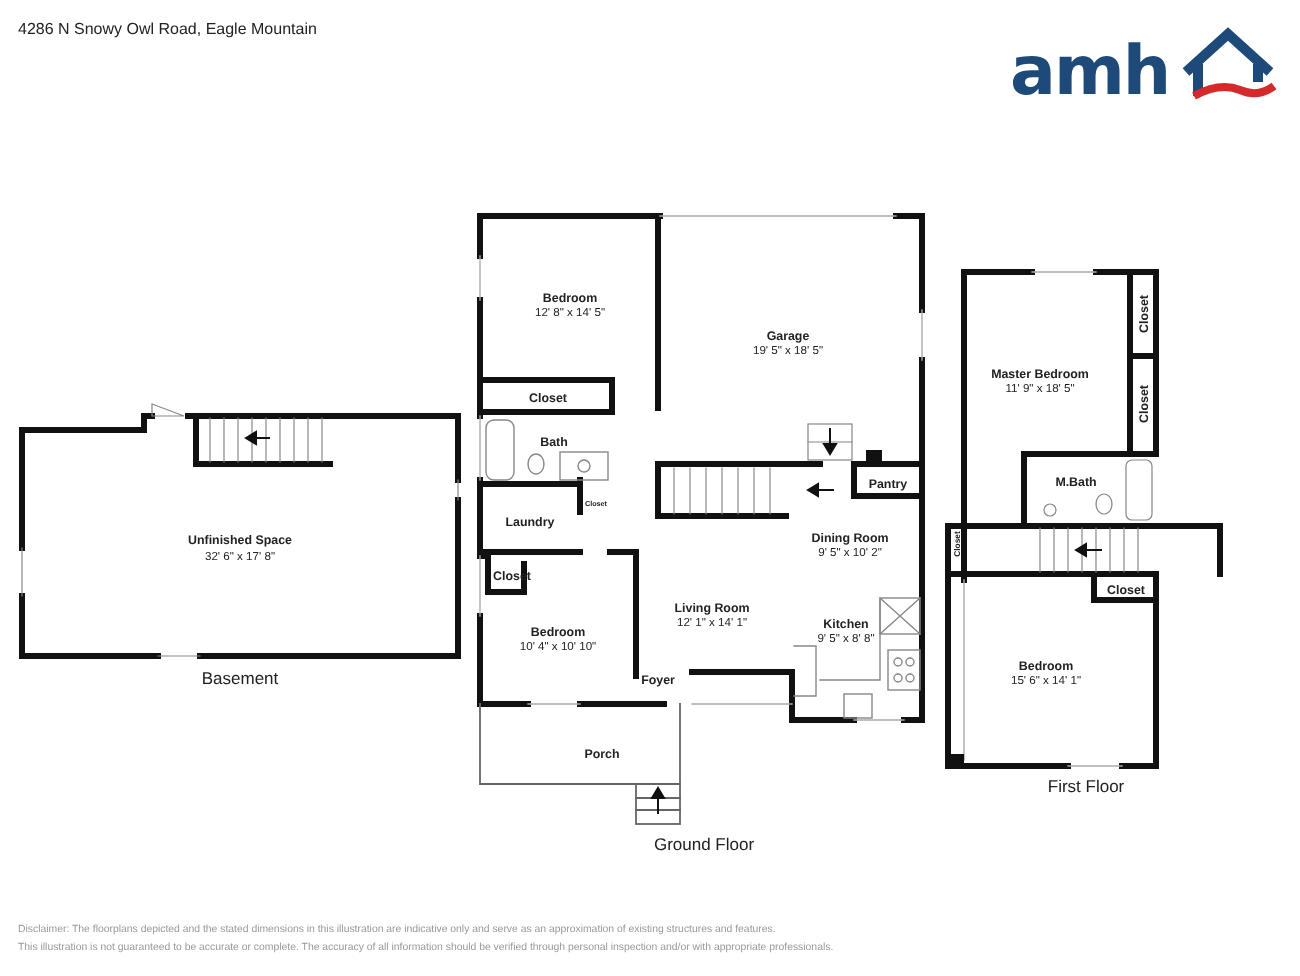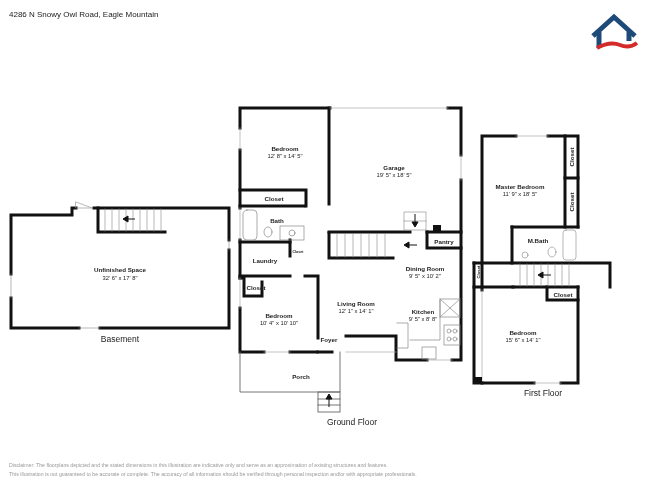--- a/index.html
+++ b/index.html
@@ -12,20 +12,21 @@
   .room-dim { font-size:5.8px; fill:#222; font-family:"Liberation Sans", sans-serif; }
   .floor-label { font-size:8.5px; fill:#222; font-family:"Liberation Sans", sans-serif; }
   .disclaimer { position:absolute; left:9px; top:461px; font-size:5.2px; color:#999; line-height:9px; }
 </style>
 </head>
 <body>
 
 <div class="address">4286 N Snowy Owl Road, Eagle Mountain</div>
 
 <div class="logo">
+  <span class="logo-text">amh</span>
   <svg width="135" height="45" style="position:absolute;left:0;top:0">
     <path d="M88 28 L109 9 L130 28" fill="none" stroke="#1e4a7a" stroke-width="5" stroke-linejoin="miter"></path>
     <path d="M94 24 L94 40" stroke="#1e4a7a" stroke-width="5"></path>
     <path d="M124 24 L124 33" stroke="#1e4a7a" stroke-width="5"></path>
     <path d="M92 40 Q105 33 115 37 Q124 41 132 35" fill="none" stroke="#d42a2a" stroke-width="4"></path>
   </svg>
 </div>
 
 <svg class="plan" width="650" height="488">
   <g fill="none" stroke="#111" stroke-width="3" stroke-linecap="square">

